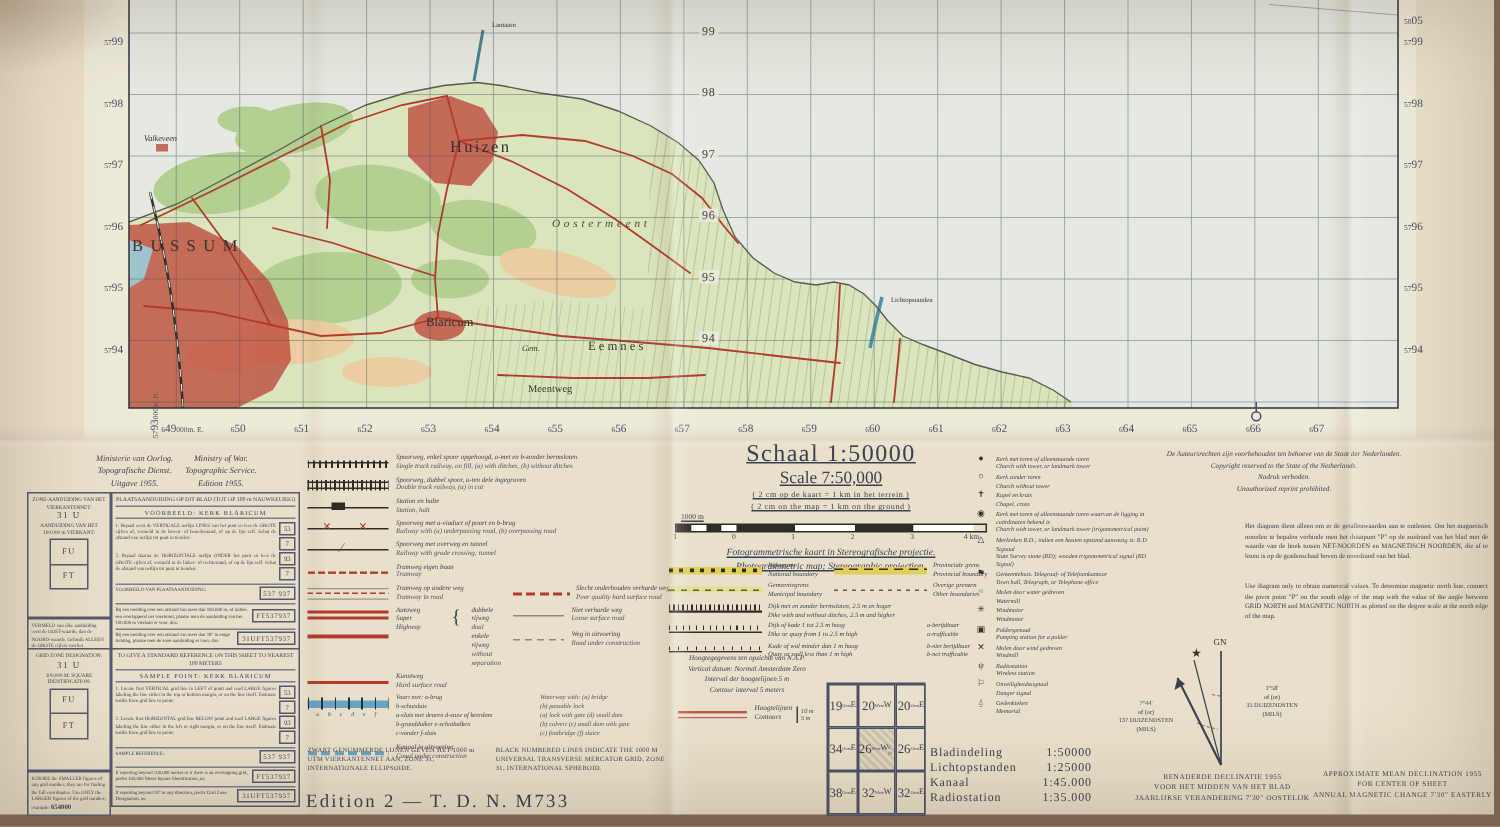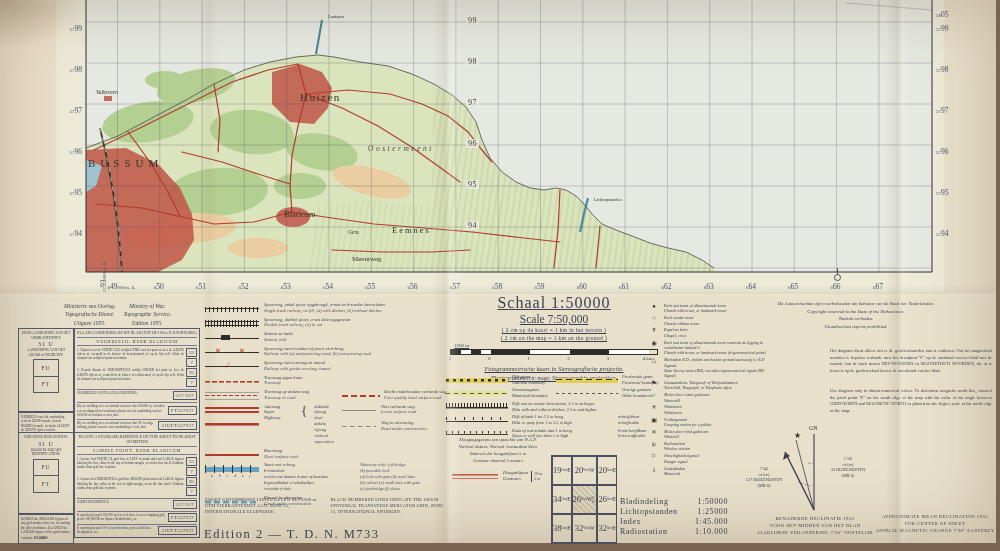--- a/index.html
+++ b/index.html
@@ -722,26 +722,26 @@
   <div id="index-labels">
       <div>
         <span>Bladindeling</span>
         <span>1:50000</span>
       </div>
       <div>
         <span>Lichtopstanden</span>
         <span>1:25000</span>
       </div>
       <div>
-        <span>Index</span>
+        <span>Kanaal</span>
         <span>1:45.000</span>
       </div>
       <div>
         <span>Radiostation</span>
-        <span>1:10.000</span>
+        <span>1:35.000</span>
       </div>
     </div>
 
   <div id="symbol-rows">
       <div class="srow">
         <span class="sicon">●</span>
         <div class="stxt">
           <div class="nl">Kerk met toren of alleenstaande toren</div>
           <div class="en">Church with tower, or landmark tower</div>
         </div>

